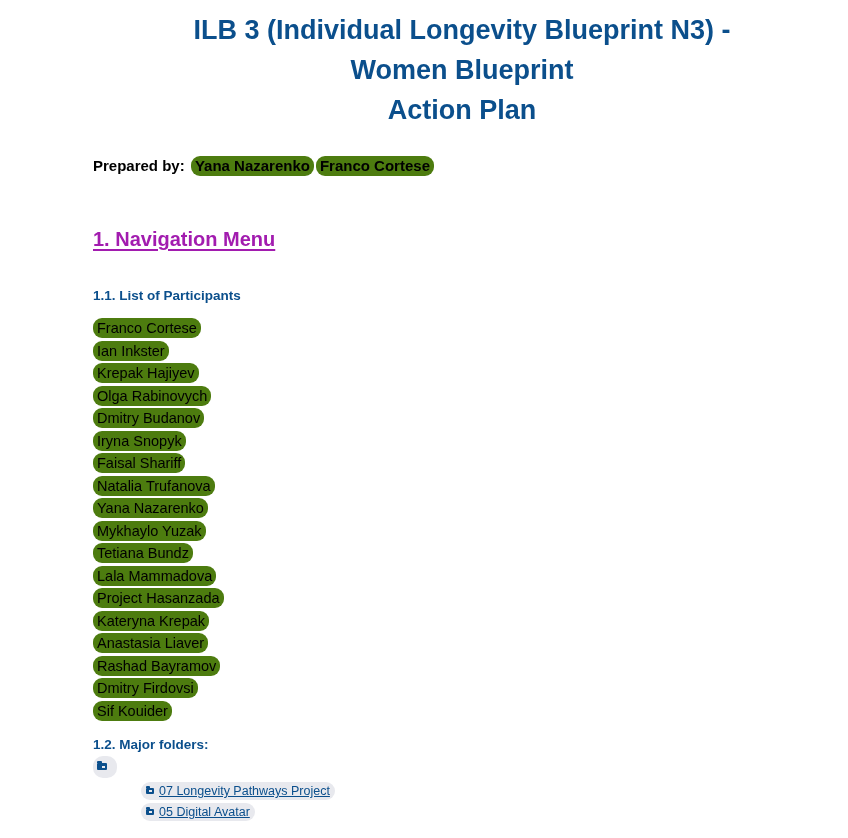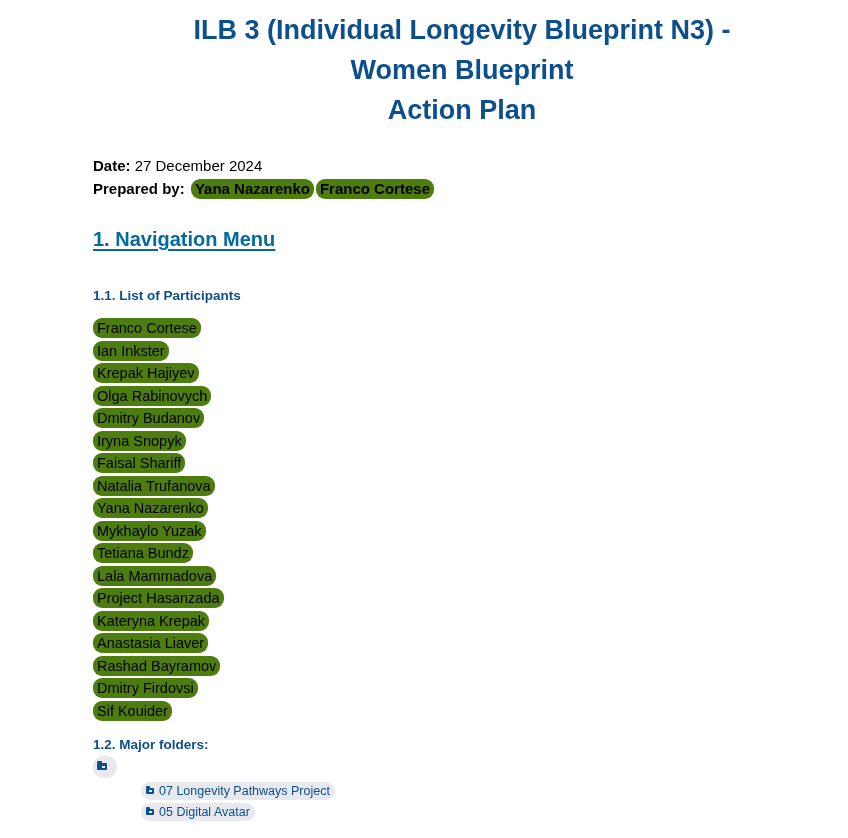--- a/index.html
+++ b/index.html
@@ -23,21 +23,21 @@
   .chip {
     display: inline-block;
     background: #4d7c0f;
     border-radius: 9px;
     padding: 0 4px;
     line-height: 20px;
   }
   .meta .chip { font-weight: bold; margin-left: 2px; }
   .h1 {
     position: absolute; left: 93px; top: 228px;
-    font-size: 20px; font-weight: bold; color: #0369a1;
+    font-size: 20px; font-weight: bold; color: #a21caf;
     text-decoration: underline; text-underline-offset: 3px;
     cursor: pointer;
   }
   .h2 {
     position: absolute; left: 93px;
     font-size: 13.5px; font-weight: bold; color: #0b4f8c;
   }
   .participants { position: absolute; left: 93px; top: 318px; font-size: 14.5px; }
   .participants .chip { display: block; width: max-content; margin-bottom: 2.5px; cursor: pointer; }
   .folder {
@@ -53,39 +53,35 @@
   .folder .ico::before {
     content: ""; position: absolute; top: -2px; left: 0;
     width: 45%; height: 2px; background: #0b4f8c; border-radius: 1px 1px 0 0;
   }
   .folder .ico::after {
     content: ""; position: absolute; right: 2px; bottom: 2px;
     width: 3px; height: 2px; background: #e8e9ee;
   }
   .f-main { left: 93px; top: 756px; font-size: 16px; line-height: 22px; padding: 0 5px 0 4px; }
   .f-main .ico { width: 10px; height: 7px; margin-right: 5px; margin-top: -2px; }
-  .f-sub { font-size: 12.5px; line-height: 18px; padding: 0 5px 0 5px; }
+  .f-sub { font-size: 12.5px; line-height: 18px; padding: 0 5px 0 5px; text-decoration: underline; }
   .f-sub .ico { width: 8px; height: 6px; margin-right: 5px; margin-top: -2px; }
   .f-sub1 { left: 141px; top: 782px; }
   .f-sub2 { left: 141px; top: 803px; }
 </style>
 </head>
 <body>
 
 <div class="title">
   <div>ILB 3 (Individual Longevity Blueprint N3) -</div>
   <div>Women Blueprint</div>
   <div>Action Plan</div>
 </div>
 
 <div class="meta">
-  <div>
-    <b>Date:</b>
-    <span>27 December 2024</span>
-  </div>
   <div>
     <b>Prepared by:</b>
     <span class="chip">Yana Nazarenko</span><span class="chip">Franco Cortese</span>
   </div>
 </div>
 
 <div class="h1">1. Navigation Menu</div>
 
 <div class="h2" style="top:288px;text-align:right;">1.1. List of Participants</div>
 

